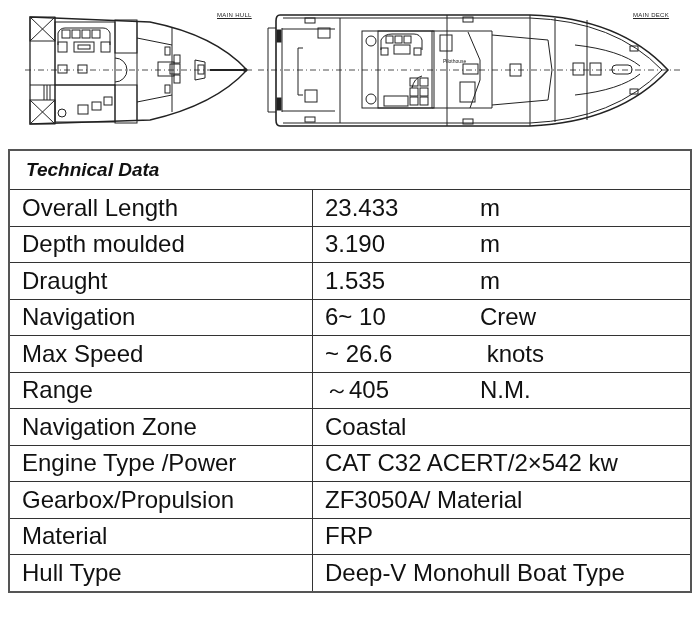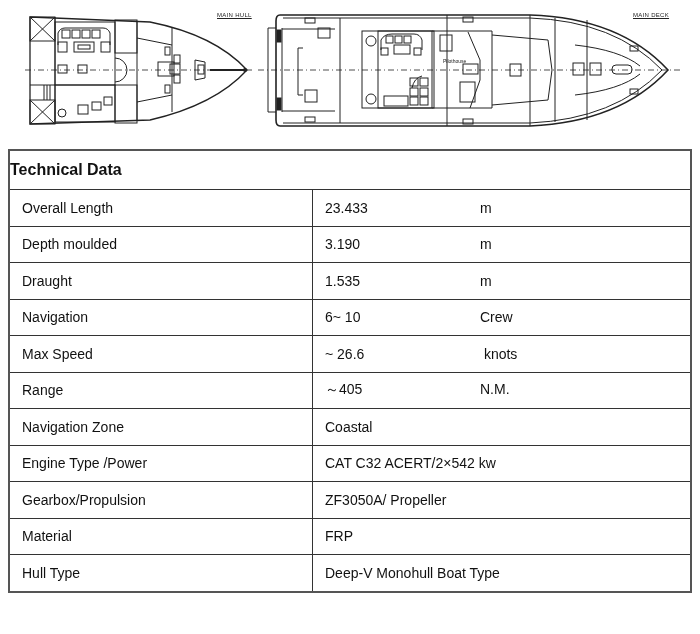--- a/index.html
+++ b/index.html
@@ -4,23 +4,23 @@
   <style>
     html, body { margin: 0; padding: 0; background: #ffffff; }
     body { width: 700px; height: 634px; position: relative; overflow: hidden;
            font-family: "Liberation Sans", sans-serif; color: #111; }
     .drawings { position: absolute; left: 0; top: 0; width: 700px; height: 140px; }
     .drawings svg { position: absolute; left: 0; top: 0; }
     .plan-label { position: absolute; font-size: 6px; text-decoration: underline;
                   letter-spacing: 0.3px; color: #222; font-family: "Liberation Sans", sans-serif; }
     .tech-table { position: absolute; left: 8px; top: 149px; width: 684px;
                   border-collapse: collapse; border: 2px solid #555; }
-    .tech-table td { border: 1px solid #333; height: 35.5px; padding: 0; font-size: 14px;
+    .tech-table td { border: 1px solid #333; height: 35.5px; padding: 0; font-size: 24px;
                      vertical-align: middle; white-space: nowrap; }
-    .tech-table .hdr td { height: 38px; font-weight: bold; padding-left: 0; font-size: 16px; }
+    .tech-table .hdr td { height: 38px; font-weight: bold; padding-left: 16px; font-size: 19px; font-style: italic; }
     .tech-table td.label { width: 290px; padding-left: 12px; }
     .tech-table td.value { padding-left: 12px; position: relative; }
     .val-num { display: inline-block; width: 155px; }
     .val-unit { display: inline-block; }
   </style>
 </head>
 <body>
 
 <div class="drawings">
 
@@ -180,21 +180,21 @@
     <tr>
       <td class="label">Navigation Zone</td>
       <td class="value">Coastal</td>
     </tr>
     <tr>
       <td class="label">Engine Type /Power</td>
       <td class="value">CAT C32 ACERT/2×542 kw</td>
     </tr>
     <tr>
       <td class="label">Gearbox/Propulsion</td>
-      <td class="value">ZF3050A/ Propeller</td>
+      <td class="value">ZF3050A/ Material</td>
     </tr>
     <tr>
       <td class="label">Material</td>
       <td class="value">FRP</td>
     </tr>
     <tr>
       <td class="label">Hull Type</td>
       <td class="value">Deep-V Monohull Boat Type</td>
     </tr>
   </tbody>

